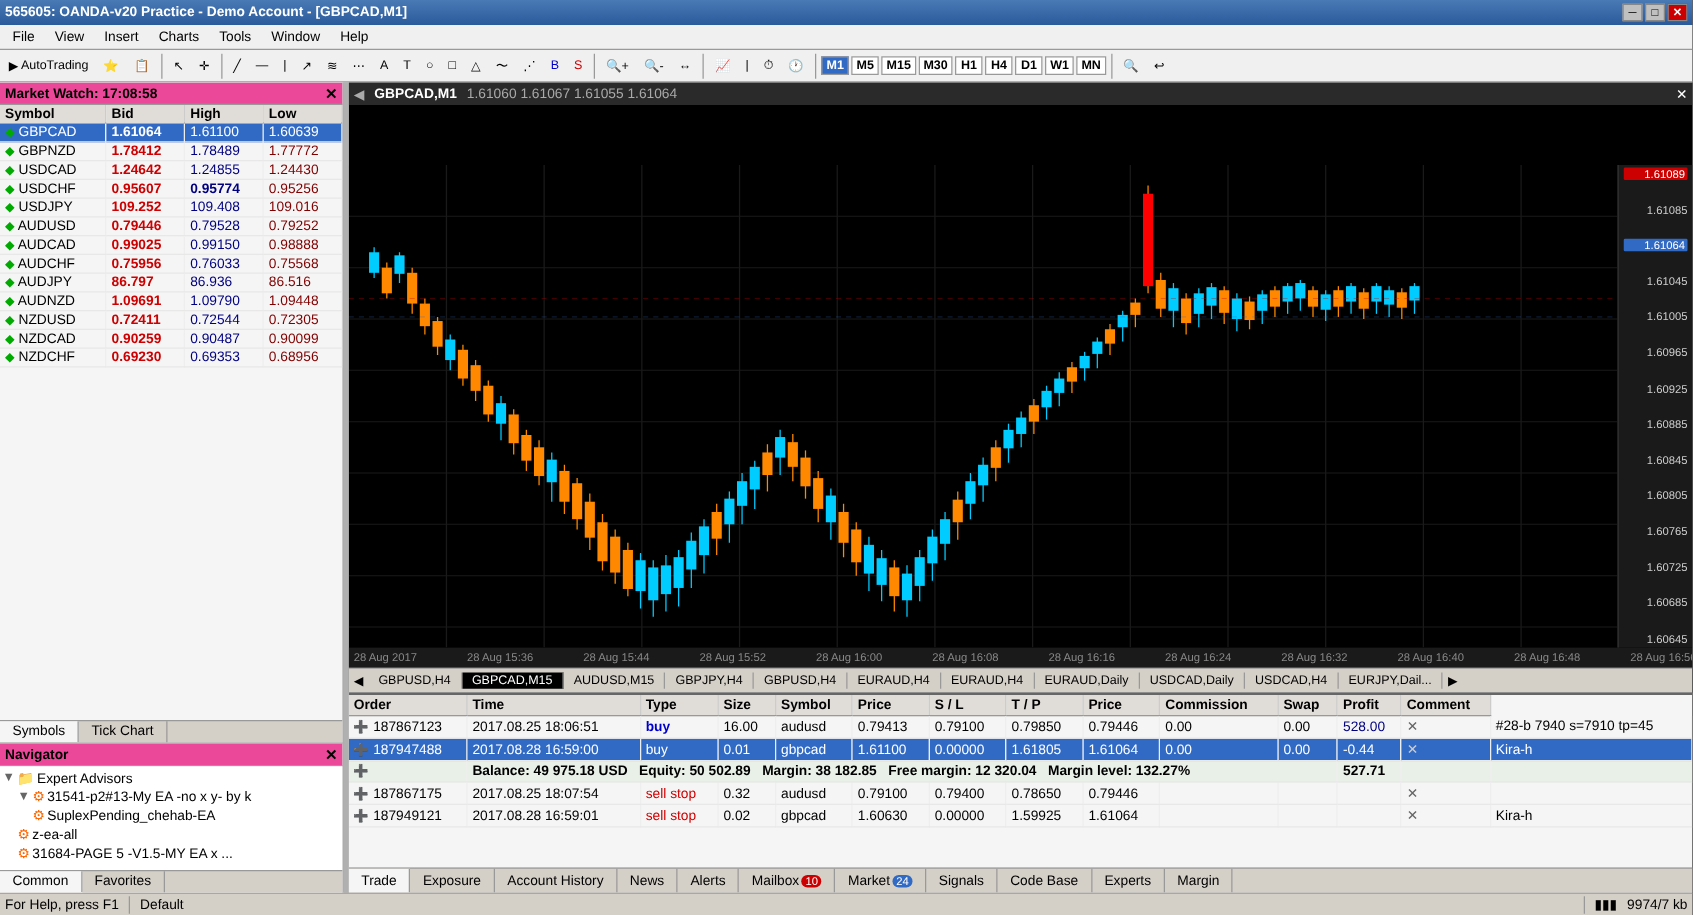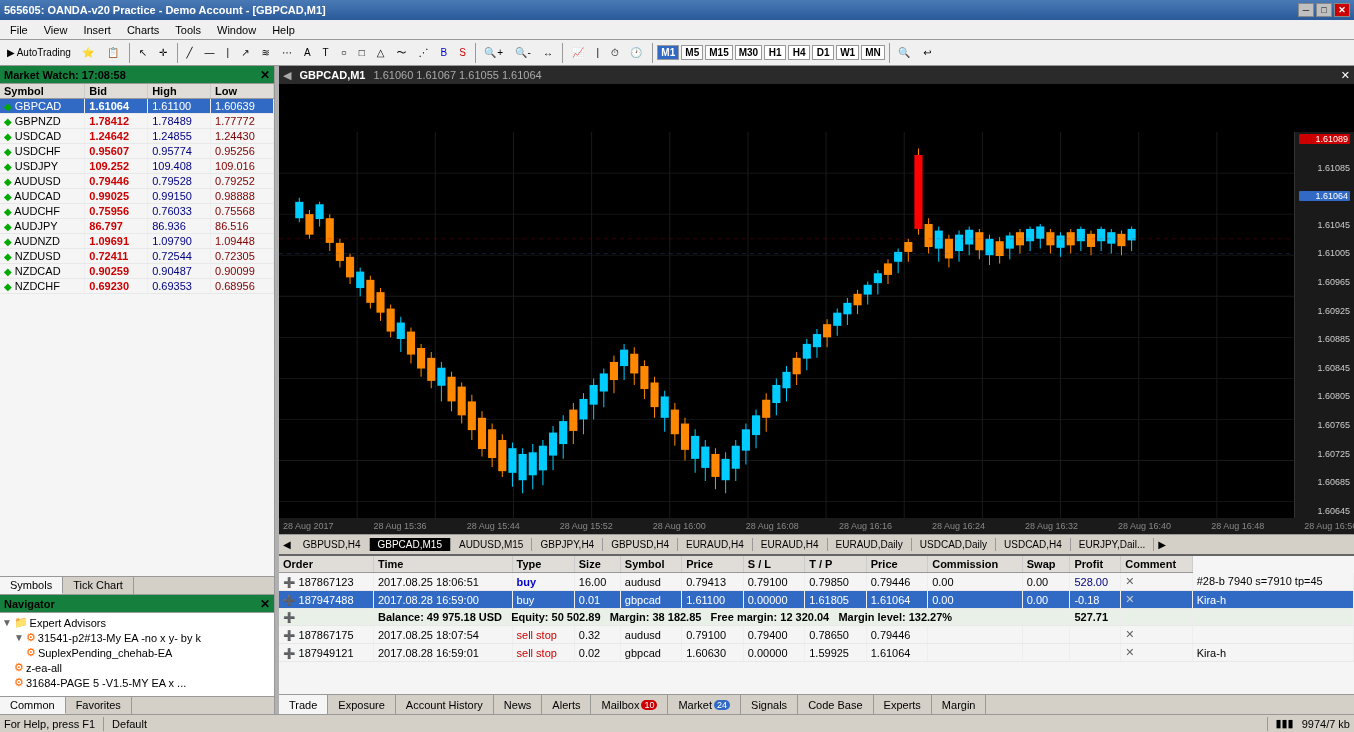--- a/index.html
+++ b/index.html
@@ -22,21 +22,21 @@
     .toolbar-timeframe { background: #fff; border: 1px solid #999; padding: 1px 3px; font-size: 10px; font-weight: bold; cursor: pointer; min-width: 22px; text-align: center; }
 
     
     .main-container { display: flex; height: calc(732px - 20px - 20px - 26px - 18px); }
 
     
     .left-panel { width: 275px; display: flex; flex-direction: column; border-right: 1px solid #999; background: #f5f5f5; }
 
     
     .market-watch { flex: 1; overflow: hidden; display: flex; flex-direction: column; }
-    .panel-header { background: #15803d; border-bottom: 1px solid #999; height: 18px; display: flex; align-items: center; justify-content: space-between; padding: 0 4px; font-size: 11px; font-weight: bold; text-align: center; }
+    .panel-header { background: #ec4899; border-bottom: 1px solid #999; height: 18px; display: flex; align-items: center; justify-content: space-between; padding: 0 4px; font-size: 11px; font-weight: bold; text-align: center; }
     .panel-close { cursor: pointer; font-size: 12px; }
     .market-table { flex: 1; overflow-y: auto; }
     .market-table table { width: 100%; border-collapse: collapse; font-size: 11px; }
     .market-table th { background: #e0ddd8; border-bottom: 1px solid #999; border-right: 1px solid #ccc; padding: 1px 4px; text-align: left; position: sticky; top: 0; }
     .market-table td { border-bottom: 1px solid #e8e8e8; border-right: 1px solid #eee; padding: 1px 4px; white-space: nowrap; }
     .market-table tr.selected td { background: #316ac5; color: white; }
     .symbol-icon { color: #00aa00; font-size: 10px; }
 
     .panel-tabs { display: flex; background: #d4d0c8; border-top: 1px solid #999; }
     .panel-tab { padding: 2px 10px; font-size: 11px; cursor: pointer; border-right: 1px solid #999; }
@@ -223,21 +223,21 @@
       </td>
       <td style="color:#cc0000;font-weight:bold;">1.24642</td>
       <td style="color:#000080;">1.24855</td>
       <td style="color:#800000;">1.24430</td>
     </tr>
               <tr>
       <td>
         <span class="symbol-icon">◆</span> USDCHF
       </td>
       <td style="color:#cc0000;font-weight:bold;">0.95607</td>
-      <td style="color:#000080;">0.95774</td>
+      <td style="color:#000080;font-weight:bold;">0.95774</td>
       <td style="color:#800000;">0.95256</td>
     </tr>
               <tr>
       <td>
         <span class="symbol-icon">◆</span> USDJPY
       </td>
       <td style="color:#cc0000;font-weight:bold;">109.252</td>
       <td style="color:#000080;">109.408</td>
       <td style="color:#800000;">109.016</td>
     </tr>
@@ -682,21 +682,21 @@
               <td>2017.08.28 16:59:00</td>
               <td>buy</td>
               <td>0.01</td>
               <td>gbpcad</td>
               <td>1.61100</td>
               <td>0.00000</td>
               <td>1.61805</td>
               <td>1.61064</td>
               <td>0.00</td>
               <td>0.00</td>
-              <td>-0.18</td>
+              <td>-0.44</td>
               <td><span style="color:#ccc;">✕</span></td>
               <td>Kira-h</td>
             </tr>
 
             <tr class="balance-row">
               <td colspan="1">
                 <span style="color:#006600; font-size:10px;">➕</span>
               </td>
               <td colspan="10">
                 <span>Balance: 49 975.18 USD</span>&nbsp;&nbsp;

